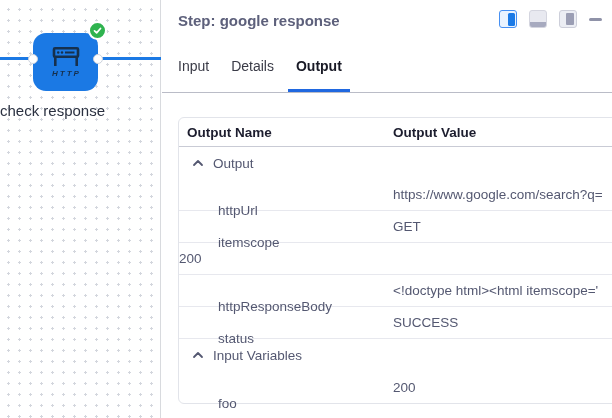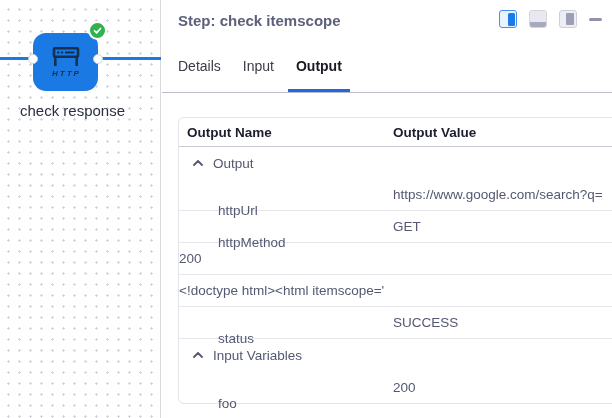--- a/index.html
+++ b/index.html
@@ -28,21 +28,21 @@
     background: #2fb34f; border: 2px solid #ffffff; border-radius: 50%;
     display: flex; align-items: center; justify-content: center;
   }
   .port {
     position: absolute; width: 10px; height: 10px; border-radius: 50%;
     background: #ffffff; border: 1px solid #ccd2dc; top: 53.5px;
   }
   .port.left { left: 28px; }
   .port.right { left: 93px; }
   .node-label {
-    position: absolute; left: 0; top: 102px; width: 145px; text-align: center;
+    position: absolute; left: 0; top: 102px; width: 145px; 
     font-size: 15px; color: #2a3040;
   }
 
   
   .panel { position: absolute; left: 162px; top: 0; width: 450px; height: 418px; background: #fff; }
   .panel-title {
     position: absolute; left: 16px; top: 12px;
     font-size: 15px; font-weight: 600; color: #5d607b;
   }
   .controls { position: absolute; right: 10px; top: 10px; display: flex; align-items: center; gap: 12px; }
@@ -108,38 +108,38 @@
   </div>
 
   <div class="port left"></div>
   <div class="port right"></div>
 
   <div class="node-label">check response</div>
 </div>
 
 <div class="panel">
 
-  <div class="panel-title">Step: check itemscope</div>
+  <div class="panel-title">Step: google response</div>
 
   <div class="controls">
     <div class="ctl ctl-split">
       <div class="half"></div>
     </div>
     <div class="ctl ctl-bottom">
       <div class="strip"></div>
     </div>
     <div class="ctl ctl-right">
       <div class="block"></div>
     </div>
     <div class="ctl-minus"></div>
   </div>
 
   <div class="tabs">
+    <div class="tab">Input</div>
     <div class="tab">Details</div>
-    <div class="tab">Input</div>
     <div class="tab active">Output</div>
   </div>
 
   <div class="table">
     <div class="thead">
       <div class="th name-col">Output Name</div>
       <div class="th value-col">Output Value</div>
     </div>
 
     <div class="row group">
@@ -151,29 +151,30 @@
       </div>
       <div class="td value-col"></div>
     </div>
 
     <div class="row item">
       <div class="td name-col">httpUrl</div>
       <div class="td value-col">https://www.google.com/search?q=</div>
     </div>
 
     <div class="row item">
-      <div class="td name-col">httpMethod</div>
+      <div class="td name-col">itemscope</div>
       <div class="td value-col">GET</div>
     </div>
 
     <div class="row item">
       <div class="td value-col">200</div>
     </div>
 
     <div class="row item">
+      <div class="td name-col">httpResponseBody</div>
       <div class="td value-col">&lt;!doctype html&gt;&lt;html itemscope='</div>
     </div>
 
     <div class="row item">
       <div class="td name-col">status</div>
       <div class="td value-col">SUCCESS</div>
     </div>
 
     <div class="row group">
       <div class="td name-col">

